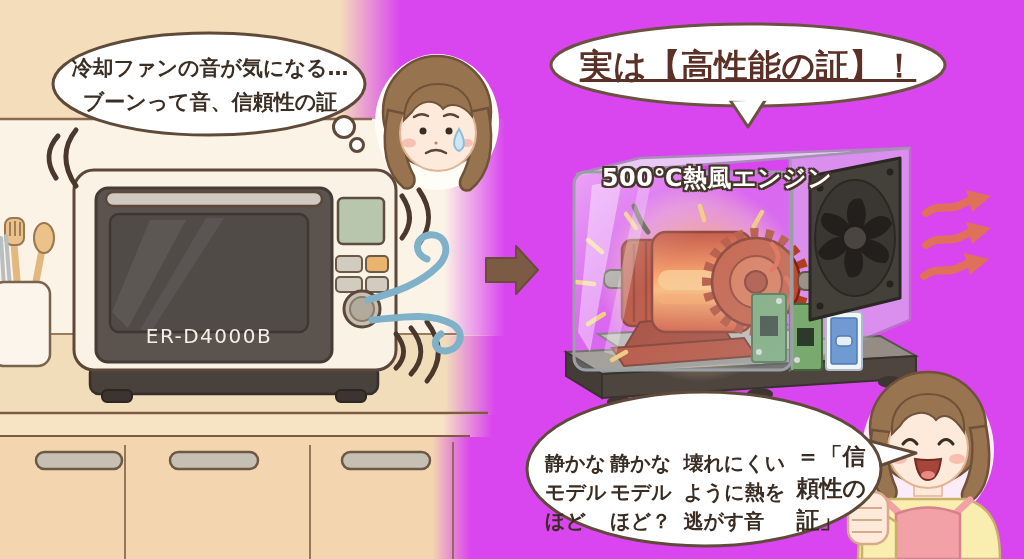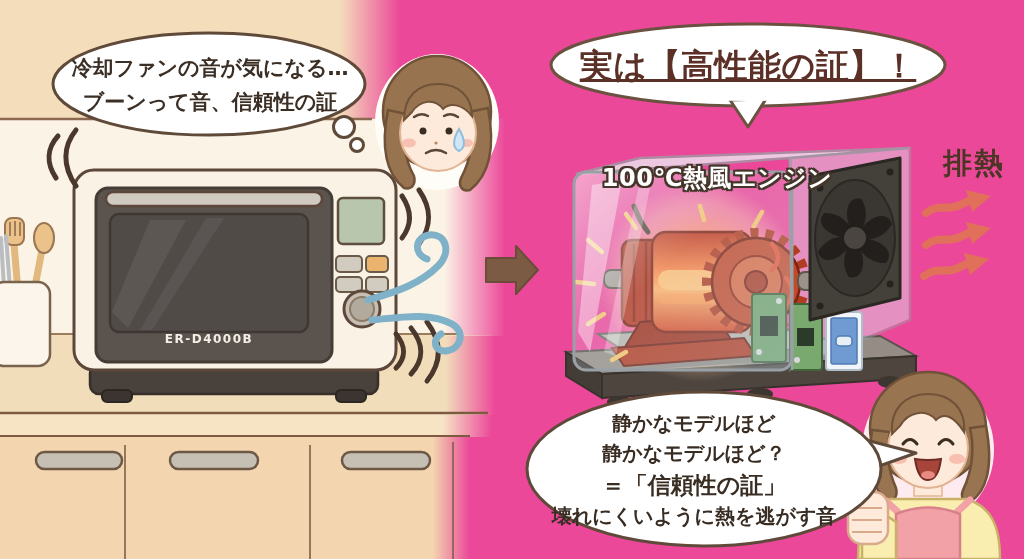--- a/index.html
+++ b/index.html
@@ -1,18 +1,18 @@
 <!DOCTYPE html>
 <html><head>
 <meta charset="utf-8">
 <style>
   html,body{margin:0;padding:0;background:#e8e0d2;}
   .canvas{
     position:relative;width:1024px;height:559px;overflow:hidden;
-    background:#ec4899;
+    background:#d946ef;
     font-family:"DejaVu Sans",sans-serif;
   }
   .canvas svg{position:absolute;left:0;top:0;}
   .txt{position:absolute;z-index:5;color:#3b2f25;}
   .center{text-align:center;}
   .thought-text{
     left:62px;top:46px;width:296px;height:78px;
     display:flex;flex-direction:column;justify-content:center;gap:4px;
     font-size:21px;font-weight:600;line-height:30px;letter-spacing:0px;
   }
@@ -27,26 +27,26 @@
     font-size:24px;font-weight:700;color:#ffffff;letter-spacing:0.5px;
     text-shadow:
       -2px 0 #45362a, 2px 0 #45362a, 0 -2px #45362a, 0 2px #45362a,
       -2px -2px #45362a, 2px -2px #45362a, -2px 2px #45362a, 2px 2px #45362a;
   }
   .exhaust-text{
     left:928px;top:144px;width:92px;
     font-size:29px;font-weight:700;color:#4b3626;letter-spacing:2px;
   }
   .model-text{
-    left:110px;top:332px;width:198px;
-    font-size:12px;font-weight:700;color:#f4efe6;letter-spacing:1.5px;
+    left:110px;top:324px;width:198px;
+    font-size:20px;font-weight:400;color:#f4efe6;letter-spacing:1.5px;
   }
   .speech-text{
-    left:532px;top:404px;width:324px;height:132px;
-    display:flex;flex-direction:column;justify-content:center;align-items:center;
+    left:545px;top:404px;width:324px;height:132px;
+    display:flex;flex-direction:row;justify-content:center;align-items:flex-end;
     gap:1px;color:#392d23;
   }
   .speech-text .l{font-size:20px;font-weight:600;line-height:29px;}
   .speech-text .l4{font-size:23px;font-weight:700;line-height:32px;}
 </style>
 </head>
 <body>
 
 <div class="canvas">
 
@@ -309,26 +309,25 @@
   </g>
 </svg>
 
   <div class="txt thought-text center">
     <div>冷却ファンの音が気になる…</div>
     <div>ブーンって音、信頼性の証</div>
   </div>
 
   <div class="txt headline-text center">実は【高性能の証】！</div>
 
-  <div class="txt case-label-text center">100℃熱風エンジン</div>
-
-  <div class="txt exhaust-text center">排熱</div>
+  <div class="txt case-label-text center">500℃熱風エンジン</div>
+
 
   <div class="txt model-text center">ER-D4000B</div>
 
   <div class="txt speech-text">
     <div class="l">静かなモデルほど</div>
     <div class="l">静かなモデルほど？</div>
+    <div class="l">壊れにくいように熱を逃がす音</div>
     <div class="l l4">＝「信頼性の証」</div>
-    <div class="l">壊れにくいように熱を逃がす音</div>
   </div>
 
 </div>
 
 </body></html>

